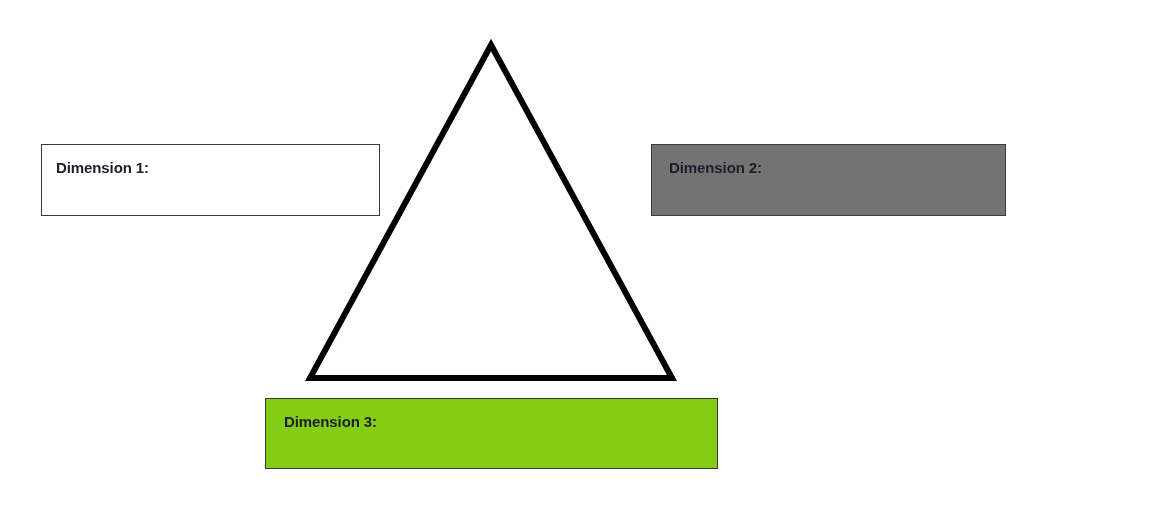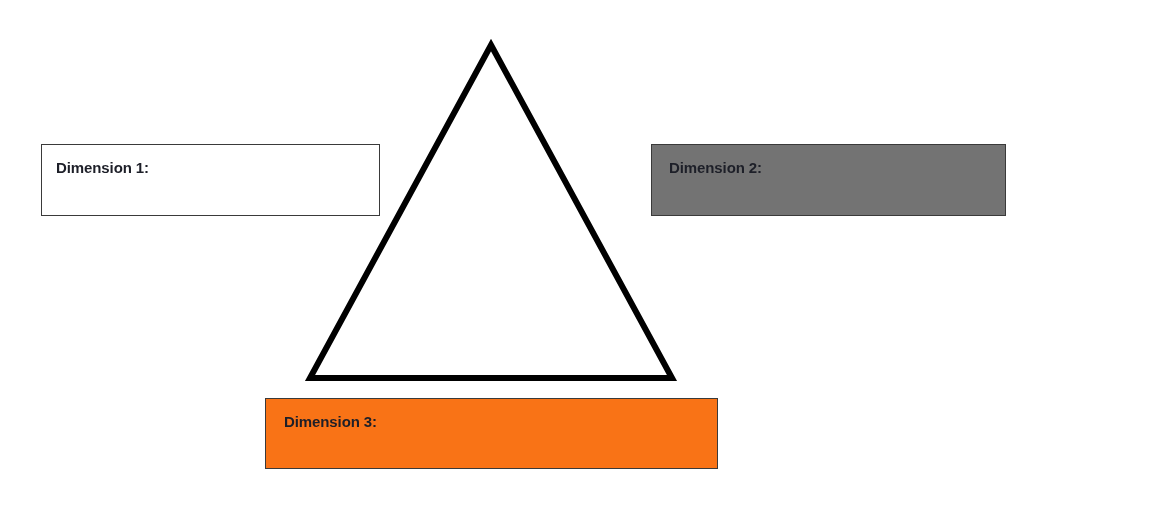--- a/index.html
+++ b/index.html
@@ -86,17 +86,17 @@
   </svg>
 
   <div class="dim-box" id="box-dimension-1" style="border-color: rgb(58, 58, 58); background: rgb(255, 255, 255);">
     <div class="dim-label" id="label-dimension-1" style="color: rgb(29, 31, 40); font-size: 15px; font-weight: bold;">Dimension 1:</div>
   </div>
 
   <div class="dim-box" id="box-dimension-2" style="border-color: rgb(58, 58, 58); background: #737373;">
     <div class="dim-label" id="label-dimension-2" style="color: rgb(29, 31, 40); font-size: 15px; font-weight: bold;">Dimension 2:</div>
   </div>
 
-  <div class="dim-box" id="box-dimension-3" style="border-color: rgb(58, 58, 58); background: #f97316;">
+  <div class="dim-box" id="box-dimension-3" style="border-color: rgb(58, 58, 58); background: #84cc16;">
     <div class="dim-label" id="label-dimension-3" style="color: rgb(29, 31, 40); font-size: 15px; font-weight: bold;">Dimension 3:</div>
   </div>
 
 </div>
 
 </body></html>

